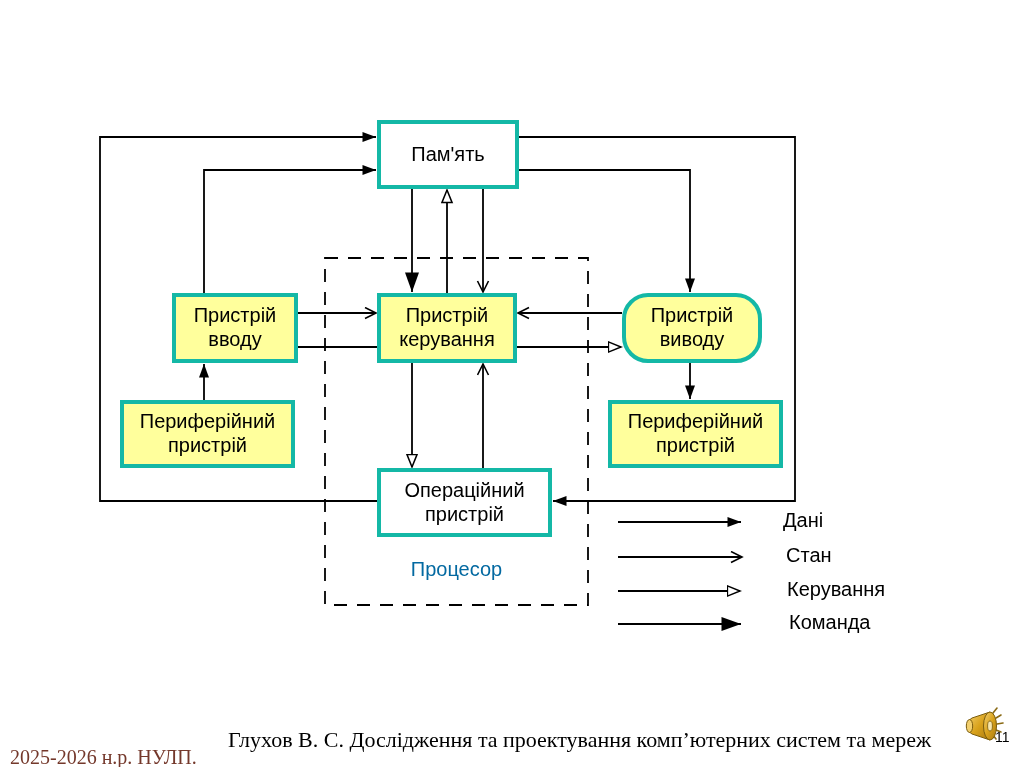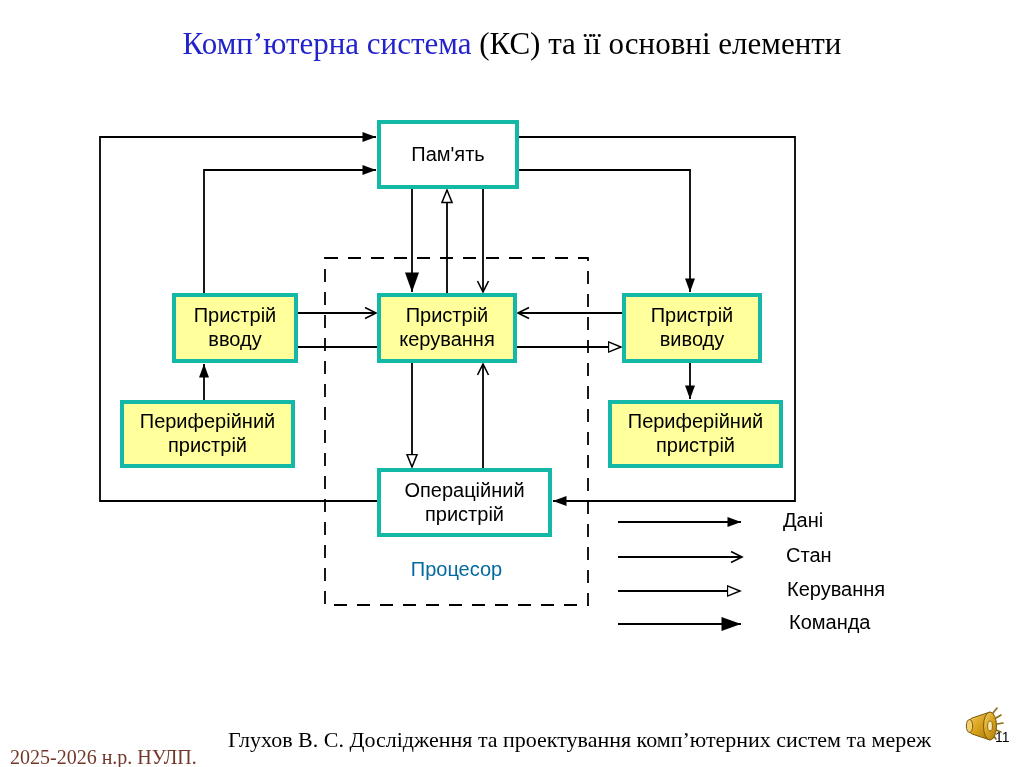--- a/index.html
+++ b/index.html
@@ -99,21 +99,20 @@
     height: 48px;
     z-index: 2;
     cursor: pointer;
   }
 </style>
 </head>
 <body>
 
 <div class="slide">
 
-  <div class="title"><span class="hl">Комп’ютерна система</span><span> (КС) та її основні елементи</span></div>
 
   <svg class="lines" viewBox="0 0 1024 767">
     <defs>
       <marker id="m-data" markerUnits="userSpaceOnUse" markerWidth="15" markerHeight="12" refX="14" refY="5.5" orient="auto">
         <path d="M0.5,0.5 L14,5.5 L0.5,10.5 Z" fill="#000"></path>
       </marker>
       <marker id="m-command" markerUnits="userSpaceOnUse" markerWidth="21" markerHeight="16" refX="20" refY="7.5" orient="auto">
         <path d="M0.5,0.5 L20,7.5 L0.5,14.5 Z" fill="#000"></path>
       </marker>
       <marker id="m-state" markerUnits="userSpaceOnUse" markerWidth="14" markerHeight="14" refX="12" refY="6.5" orient="auto">
@@ -164,21 +163,21 @@
       <path d="M 618 624 H 741" marker-end="url(#m-command)"></path>
     </g>
   </svg>
 
   <div class="dbox white" style="left:377px; top:120px; width:142px; height:69px;">Пам'ять</div>
 
   <div class="dbox yellow" style="left:132px; top:293px; width:126px; height:70px;margin-left:40px;">Пристрій вводу</div>
 
   <div class="dbox yellow" style="left:377px; top:293px; width:140px; height:70px;">Пристрій керування</div>
 
-  <div class="dbox yellow" style="left:622px; top:293px; width:140px; height:70px;">Пристрій виводу</div>
+  <div class="dbox yellow" style="left:622px; top:293px; width:140px; height:70px;border-radius:26px;">Пристрій виводу</div>
 
   <div class="dbox yellow" style="left:120px; top:400px; width:175px; height:68px;">Периферійний пристрій</div>
 
   <div class="dbox yellow" style="left:608px; top:400px; width:175px; height:68px;">Периферійний пристрій</div>
 
   <div class="dbox white" style="left:377px; top:468px; width:175px; height:69px;">Операційний пристрій</div>
 
   <div class="plain-label" style="left:325px; top:558px; width:263px; text-align:center;">Процесор</div>
 
   <div class="legend-label" style="left:783px; top:509px;">Дані</div>

